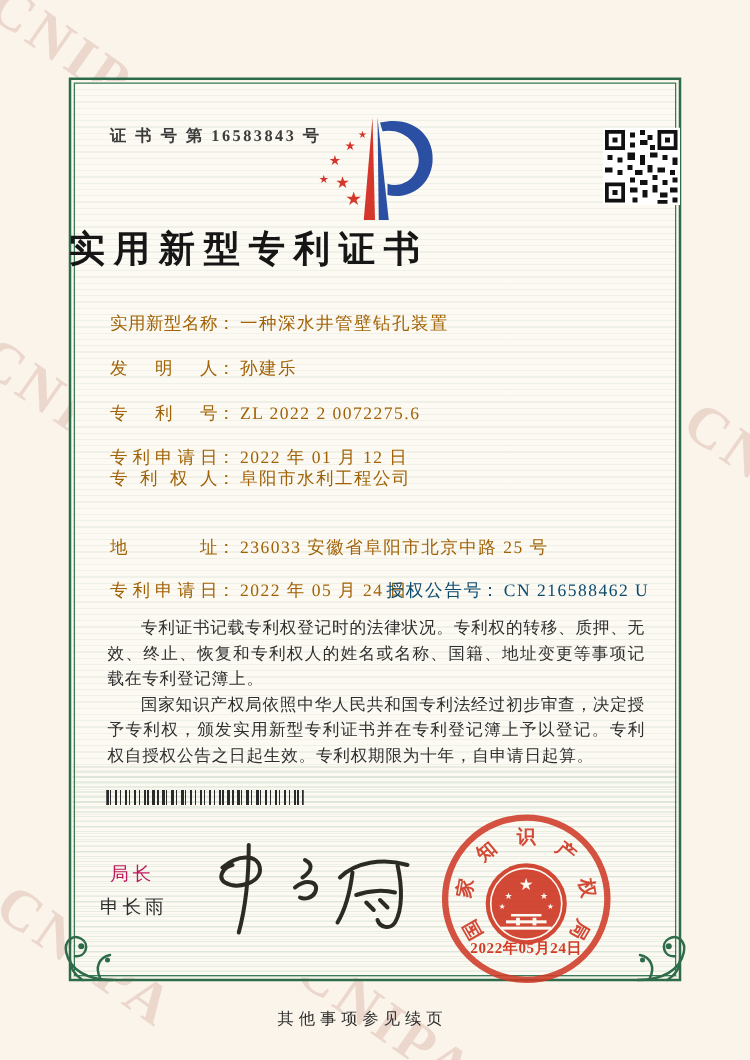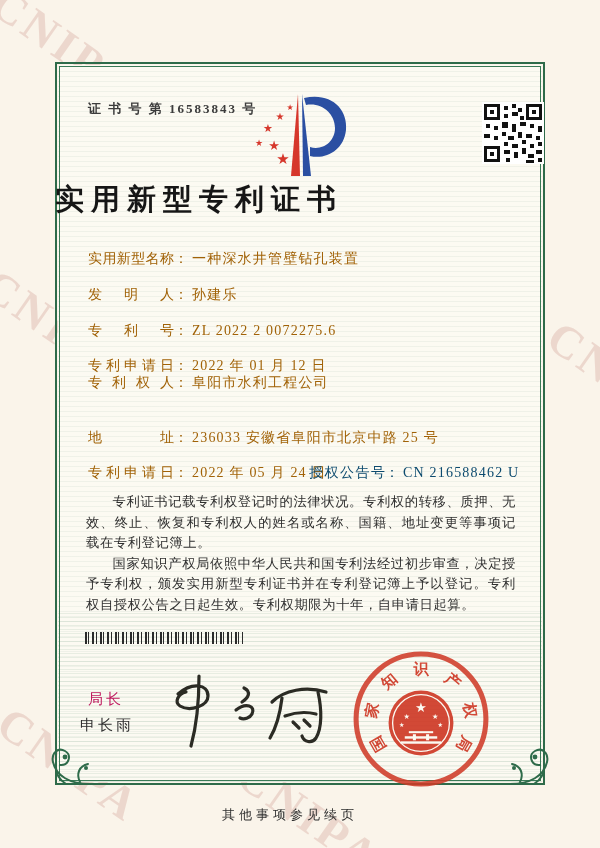--- a/index.html
+++ b/index.html
@@ -278,16 +278,17 @@
       </g>
       <g fill="#fcfaf2">
         <rect x="58" y="82" width="24" height="2"></rect>
         <rect x="54" y="87" width="32" height="2.4"></rect>
         <rect x="50" y="92" width="40" height="2.4"></rect>
         <rect x="62" y="85" width="3" height="6"></rect>
         <rect x="75" y="85" width="3" height="6"></rect>
       </g>
     </g>
   </svg>
+  <div class="seal-date">2022年05月24日</div>
 
   <div class="cont-note">其他事项参见续页</div>
 
 </div>
 
 </body></html>

